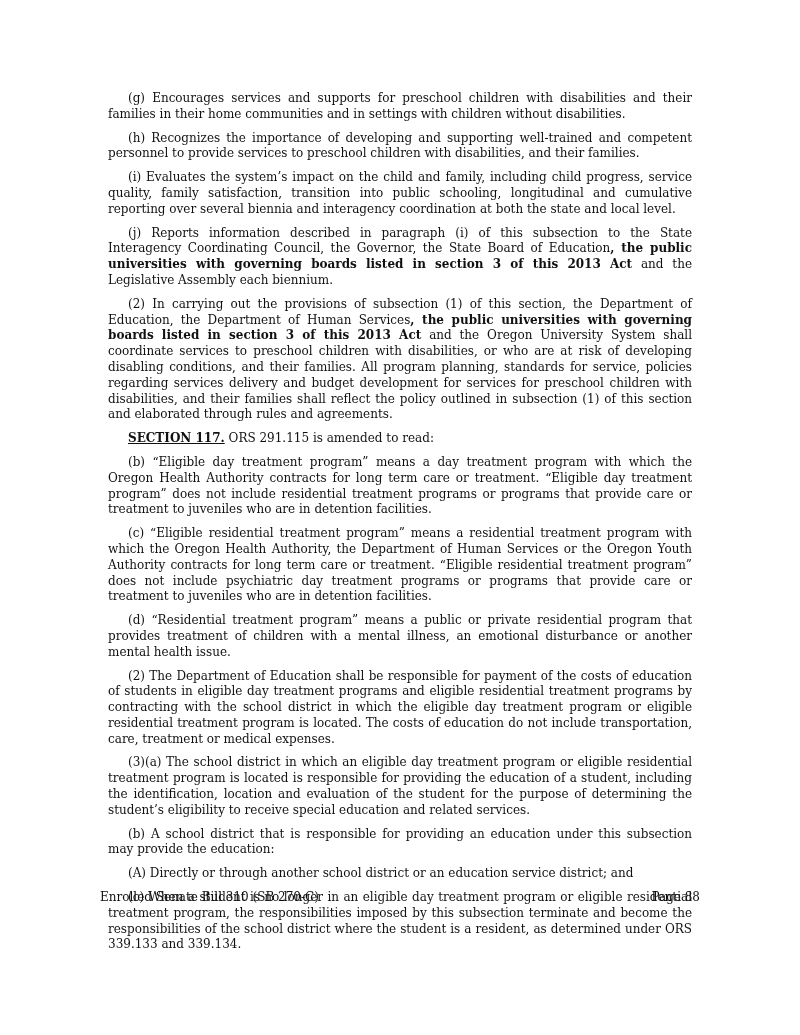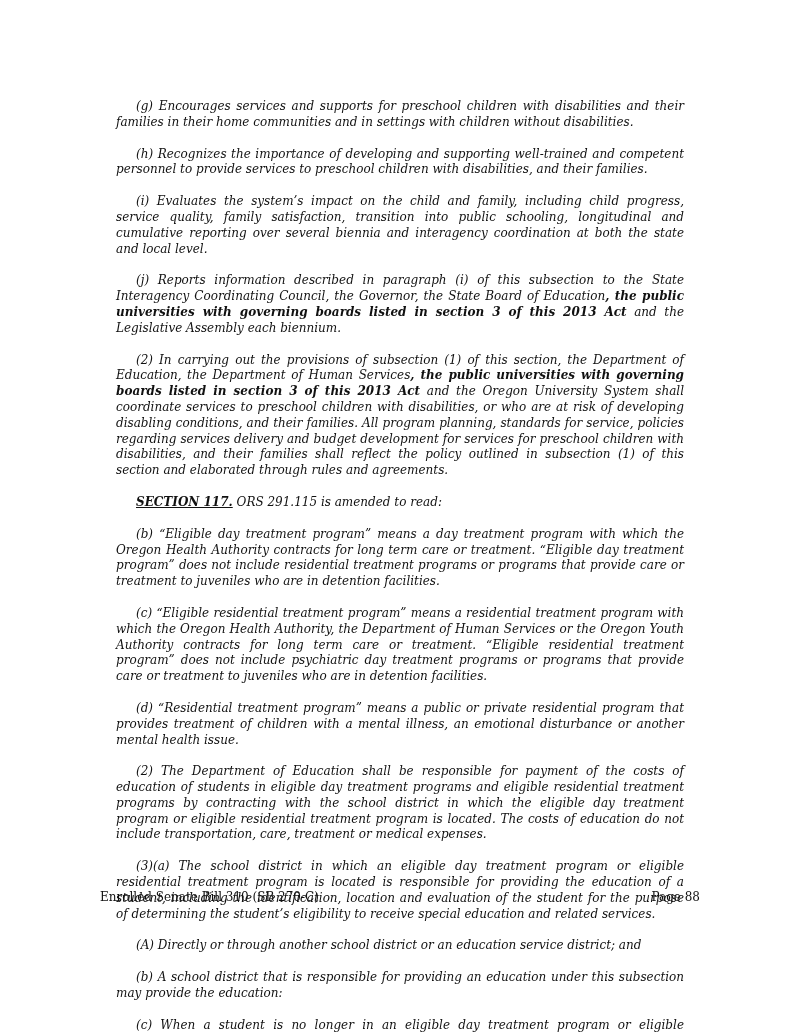--- a/index.html
+++ b/index.html
@@ -24,25 +24,24 @@
   .doc-body {
     position: absolute;
     left: 100px;
     top: 83px;
     width: 600px;
     font-size: 12px;
     line-height: 15.8px;
     text-align: justify;
   }
   .doc-body p {
-    margin: 16px;
+    margin: 8px;
     padding: 0;
     text-indent: 20px;
     text-align: justify;
-    font-style: italic;
   }
   .seg-bold { font-weight: bold; }
   .seg-underline { text-decoration: underline; }
   .footer {
     position: absolute;
     left: 100px;
     top: 890px;
     width: 600px;
     display: flex;
     justify-content: space-between;
@@ -59,21 +58,21 @@
       <p><span>(h) Recognizes the importance of developing and supporting well-trained and competent personnel to provide services to preschool children with disabilities, and their families.</span></p>
       <p><span>(i) Evaluates the system’s impact on the child and family, including child progress, service quality, family satisfaction, transition into public schooling, longitudinal and cumulative reporting over several biennia and interagency coordination at both the state and local level.</span></p>
       <p><span>(j) Reports information described in paragraph (i) of this subsection to the State Interagency Coordinating Council, the Governor, the State Board of Education</span><span class="seg-bold">, the public universities with governing boards listed in section 3 of this 2013 Act</span><span> and the Legislative Assembly each biennium.</span></p>
       <p><span>(2) In carrying out the provisions of subsection (1) of this section, the Department of Education, the Department of Human Services</span><span class="seg-bold">, the public universities with governing boards listed in section 3 of this 2013 Act</span><span> and the Oregon University System shall coordinate services to preschool children with disabilities, or who are at risk of developing disabling conditions, and their families. All program planning, standards for service, policies regarding services delivery and budget development for services for preschool children with disabilities, and their families shall reflect the policy outlined in subsection (1) of this section and elaborated through rules and agreements.</span></p>
       <p><span class="seg-bold seg-underline">SECTION 117.</span><span> ORS 291.115 is amended to read:</span></p>
       <p><span>(b) “Eligible day treatment program” means a day treatment program with which the Oregon Health Authority contracts for long term care or treatment. “Eligible day treatment program” does not include residential treatment programs or programs that provide care or treatment to juveniles who are in detention facilities.</span></p>
       <p><span>(c) “Eligible residential treatment program” means a residential treatment program with which the Oregon Health Authority, the Department of Human Services or the Oregon Youth Authority contracts for long term care or treatment. “Eligible residential treatment program” does not include psychiatric day treatment programs or programs that provide care or treatment to juveniles who are in detention facilities.</span></p>
       <p><span>(d) “Residential treatment program” means a public or private residential program that provides treatment of children with a mental illness, an emotional disturbance or another mental health issue.</span></p>
       <p><span>(2) The Department of Education shall be responsible for payment of the costs of education of students in eligible day treatment programs and eligible residential treatment programs by contracting with the school district in which the eligible day treatment program or eligible residential treatment program is located. The costs of education do not include transportation, care, treatment or medical expenses.</span></p>
       <p><span>(3)(a) The school district in which an eligible day treatment program or eligible residential treatment program is located is responsible for providing the education of a student, including the identification, location and evaluation of the student for the purpose of determining the student’s eligibility to receive special education and related services.</span></p>
+      <p><span>(b) A school district that is responsible for providing an education under this subsection may provide the education:</span></p>
       <p><span>(A) Directly or through another school district or an education service district; and</span></p>
-      <p><span>(b) A school district that is responsible for providing an education under this subsection may provide the education:</span></p>
       <p><span>(c) When a student is no longer in an eligible day treatment program or eligible residential treatment program, the responsibilities imposed by this subsection terminate and become the responsibilities of the school district where the student is a resident, as determined under ORS 339.133 and 339.134.</span></p>
     </div>
   <div class="footer">
     <span>Enrolled Senate Bill 310 (SB 270-C)</span>
     <span>Page 88</span>
   </div>
 </div>
 
 </body></html>

